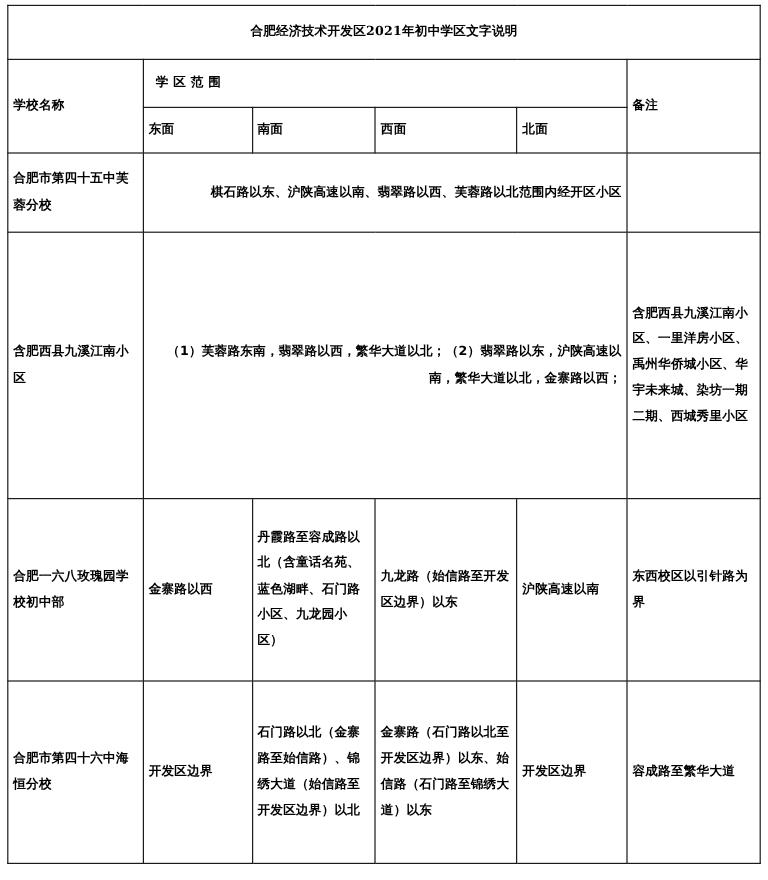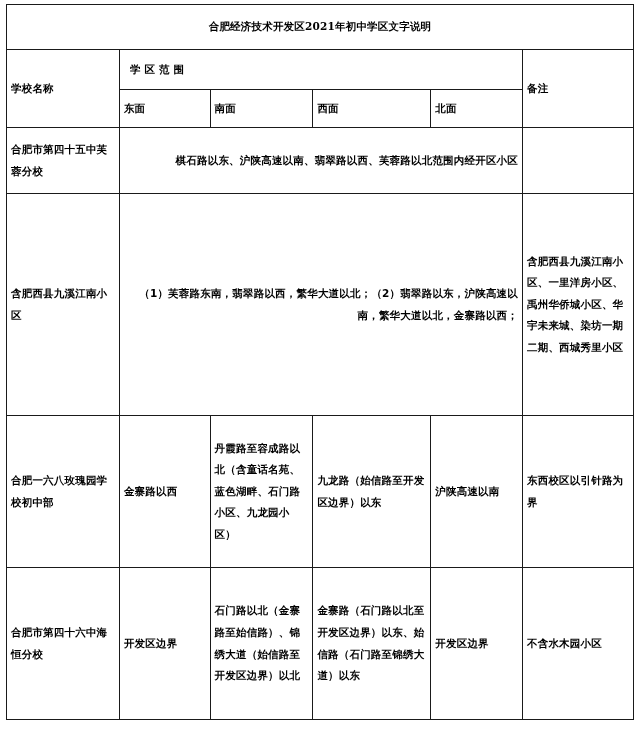--- a/index.html
+++ b/index.html
@@ -138,17 +138,17 @@
         <td class="cell-dir">沪陕高速以南</td>
         <td class="cell-remark">东西校区以引针路为界</td>
       </tr>
 
       <tr class="r4">
         <td class="cell-school">合肥市第四十六中海恒分校</td>
         <td class="cell-dir">开发区边界</td>
         <td class="cell-dir">石门路以北（金寨路至始信路）、锦绣大道（始信路至开发区边界）以北</td>
         <td class="cell-dir">金寨路（石门路以北至开发区边界）以东、始信路（石门路至锦绣大道）以东</td>
         <td class="cell-dir">开发区边界</td>
-        <td class="cell-remark">不含水木园小区</td>
+        <td class="cell-remark">容成路至繁华大道</td>
       </tr>
     </tbody>
   </table>
 </div>
 
 </body></html>

